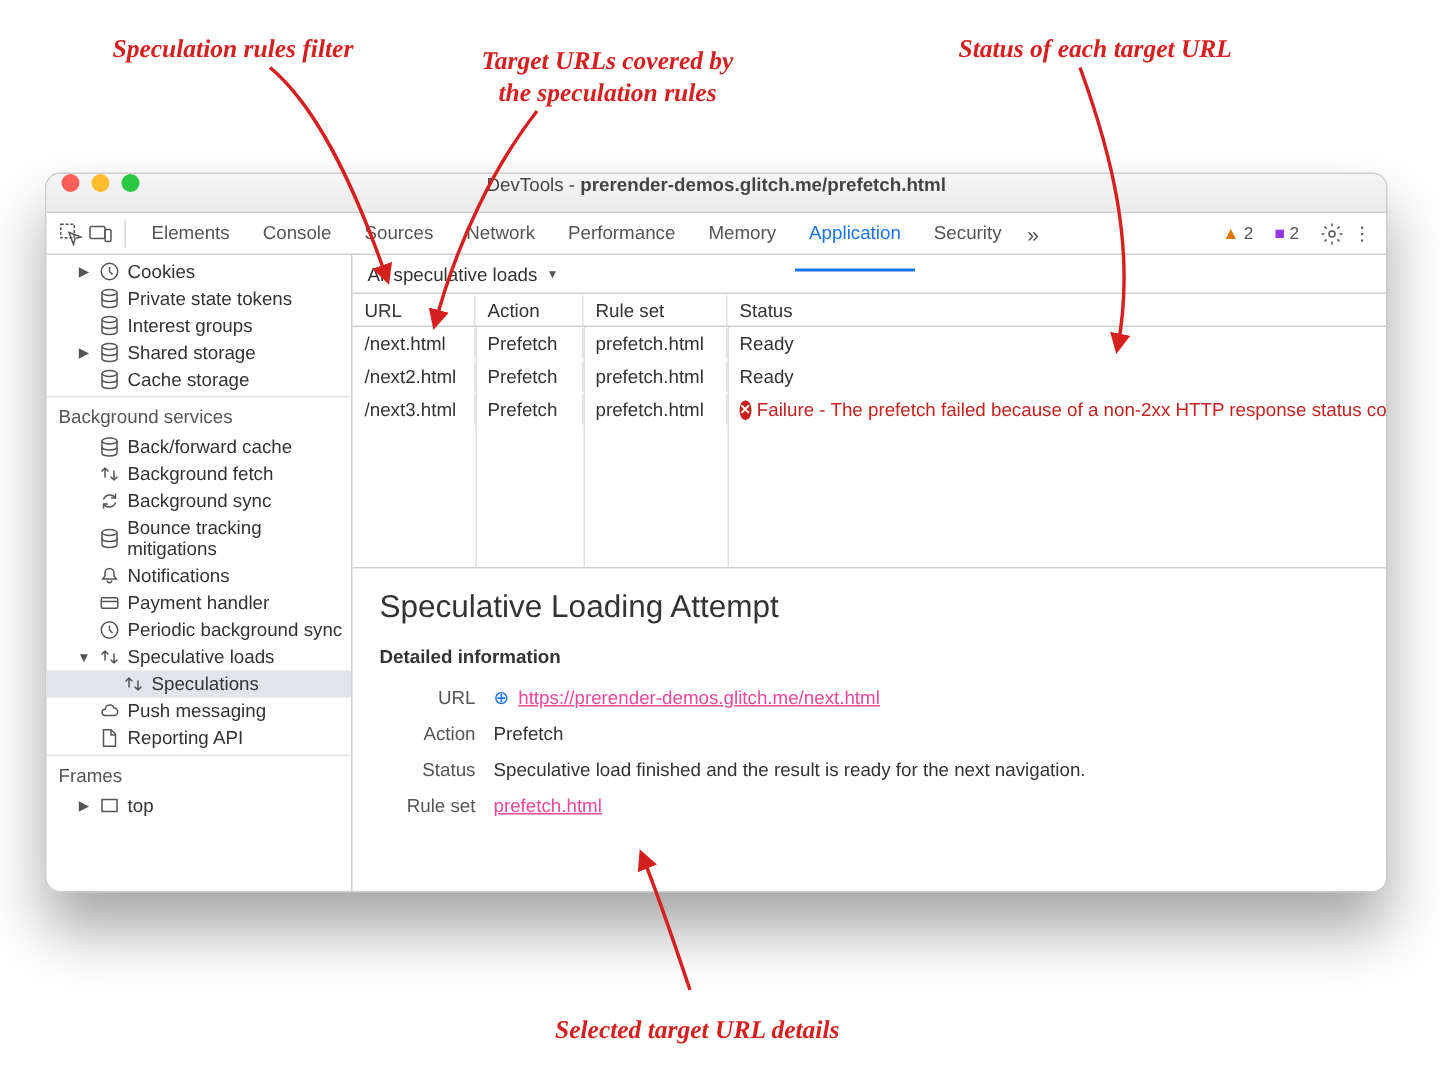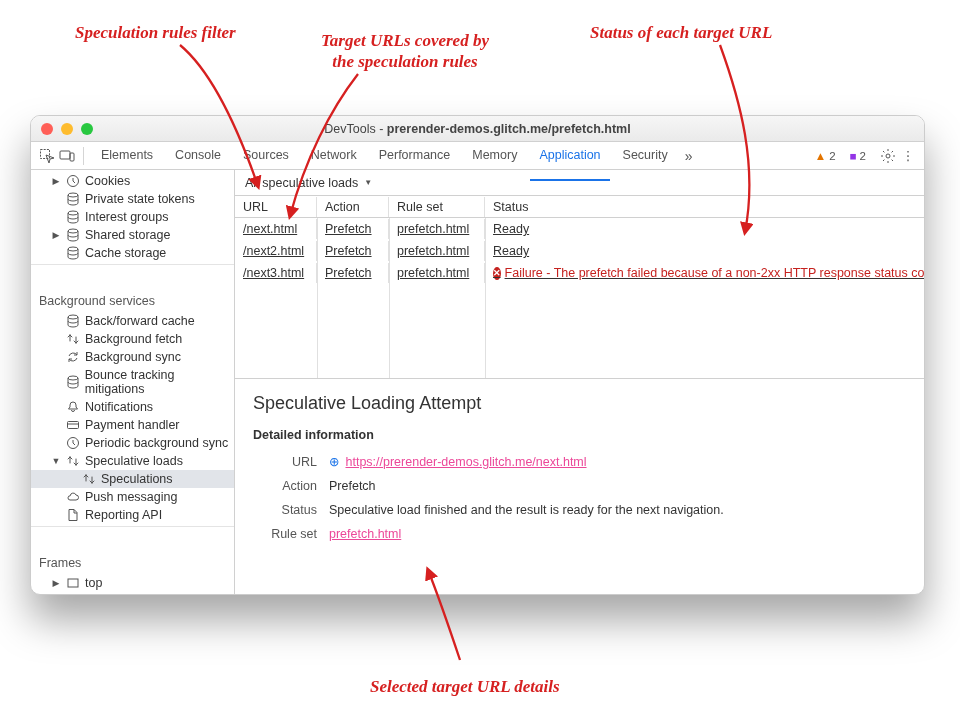--- a/index.html
+++ b/index.html
@@ -39,21 +39,21 @@
     box-shadow: 0 25px 40px rgba(0,0,0,0.35);
     display: flex;
     flex-direction: column;
     overflow: hidden;
   }
   .titlebar {
     height: 26px;
     background: linear-gradient(#f6f6f6,#eaeaea);
     border-bottom: 1px solid #d0d0d0;
     display: flex;
-    align-items: center;
+    align-items: flex-start;
     padding: 0 10px;
     position: relative;
   }
   .traf { width: 12px; height: 12px; border-radius: 50%; margin-right: 8px; }
   .t-r { background: #ff5f57; }
   .t-y { background: #febc2e; }
   .t-g { background: #28c840; }
   .titlebar .title {
     position: absolute; left: 0; right: 0; text-align: center;
     font-size: 12.5px; color: #444; font-weight: 400;
@@ -86,21 +86,21 @@
   }
   .sidebar {
     width: 204px;
     border-right: 1px solid #d0d0d0;
     overflow-y:auto;
     font-size:12.5px;
     padding-bottom:8px;
   }
   .sb-section { border-top:1px solid #e4e4e4; margin-top:2px; }
   .sb-section:first-child { border-top:none; }
-  .sb-title { padding:6px 8px 4px; color:#555; font-size:12.5px;margin-top:23px; }
+  .sb-title { padding:6px 8px 4px; color:#555; font-size:12.5px; }
   .sb-item {
     display:flex; align-items:center; gap:5px;
     padding:2px 0 2px 20px;
     cursor:pointer;
     min-height:18px;
     color:#333;
   }
   .sb-item.deep { padding-left:36px; }
   .sb-item.sel { background:#e1e4e9; }
   .sb-item .tw { width:10px; text-align:center; color:#555; font-size:9px; }
@@ -117,46 +117,46 @@
   .grid-head, .grid-row {
     display:grid;
     grid-template-columns: 82px 72px 96px 1fr;
     font-size:12.5px;
     min-height:22px;
     align-items:center;
   }
   .grid-head { border-bottom:1px solid #d0d0d0; color:#333; }
   .grid-head > div, .grid-row > div { padding:3px 8px; border-right:1px solid #e0e0e0; white-space:nowrap; overflow:hidden; text-overflow:ellipsis;}
   .grid-head > div:last-child, .grid-row > div:last-child { border-right:none; }
-  .grid-rows { height:160px; position:relative;text-decoration:underline; }
+  .grid-rows { height:160px; position:relative; }
   .grid-rows::after { content:""; position:absolute; left:82px; top:0; bottom:0; width:1px; background:#e0e0e0; }
   .grid-rows::before { content:""; position:absolute; left:154px; top:0; bottom:0; width:1px; background:#e0e0e0; }
   .gr-v3 { position:absolute; left:250px; top:0; bottom:0; width:1px; background:#e0e0e0; }
   .status-err { color:#c5221f; display:flex; align-items:center; gap:4px;}
   .status-err .xb { width:13px; height:13px; border-radius:50%; background:#c5221f; color:#fff; font-size:9px; font-weight:700; display:inline-flex; align-items:center; justify-content:center; }
 
   .detail {
     border-top:1px solid #d0d0d0;
     padding:14px 18px;
     overflow-y:auto;
   }
-  .detail h2 { font-size:18px; font-weight:400; color:#333; margin-bottom:14px;}
+  .detail h2 { font-size:21px; font-weight:400; color:#333; margin-bottom:14px;}
   .detail h3 { font-size:12.5px; font-weight:600; margin-bottom:12px;}
   .detail .kv { display:grid; grid-template-columns:64px 1fr; gap:8px 12px; font-size:12.5px; margin-bottom:10px; align-items:center;}
   .detail .kv .k { text-align:right; color:#555; }
   .detail .link { color:#ec4899; text-decoration:underline; cursor:pointer; }
   .detail .globe { color:#1a73e8; margin-right:6px; }
 </style>
 </head>
 <body>
 
 <div class="annot" style="left:75px; top:22px;">Speculation rules filter</div>
 <div class="annot" style="left:295px; top:30px; width:220px; white-space:pre-line;">Target URLs covered by
 the speculation rules</div>
-<div class="annot" style="left:590px; top:22px;">Status of each target URL</div>
+<div class="annot" style="left:639px; top:22px;">Status of each target URL</div>
 <div class="annot" style="left:370px; top:676px;">Selected target URL details</div>
 
 <svg class="arrow" style="left:0;top:0" width="960" height="720">
   <defs>
       <marker id="ah" viewBox="0 0 10 10" refX="7" refY="5" markerWidth="6" markerHeight="6" orient="auto-start-reverse">
         <path d="M0 0 L10 5 L0 10 z" fill="#d62020"></path>
       </marker>
     </defs>
   <path d="M180 45 C 210 70, 235 120, 258 186" stroke="#d62020" stroke-width="2.3" fill="none" marker-end="url(#ah)"></path>
 </svg>

